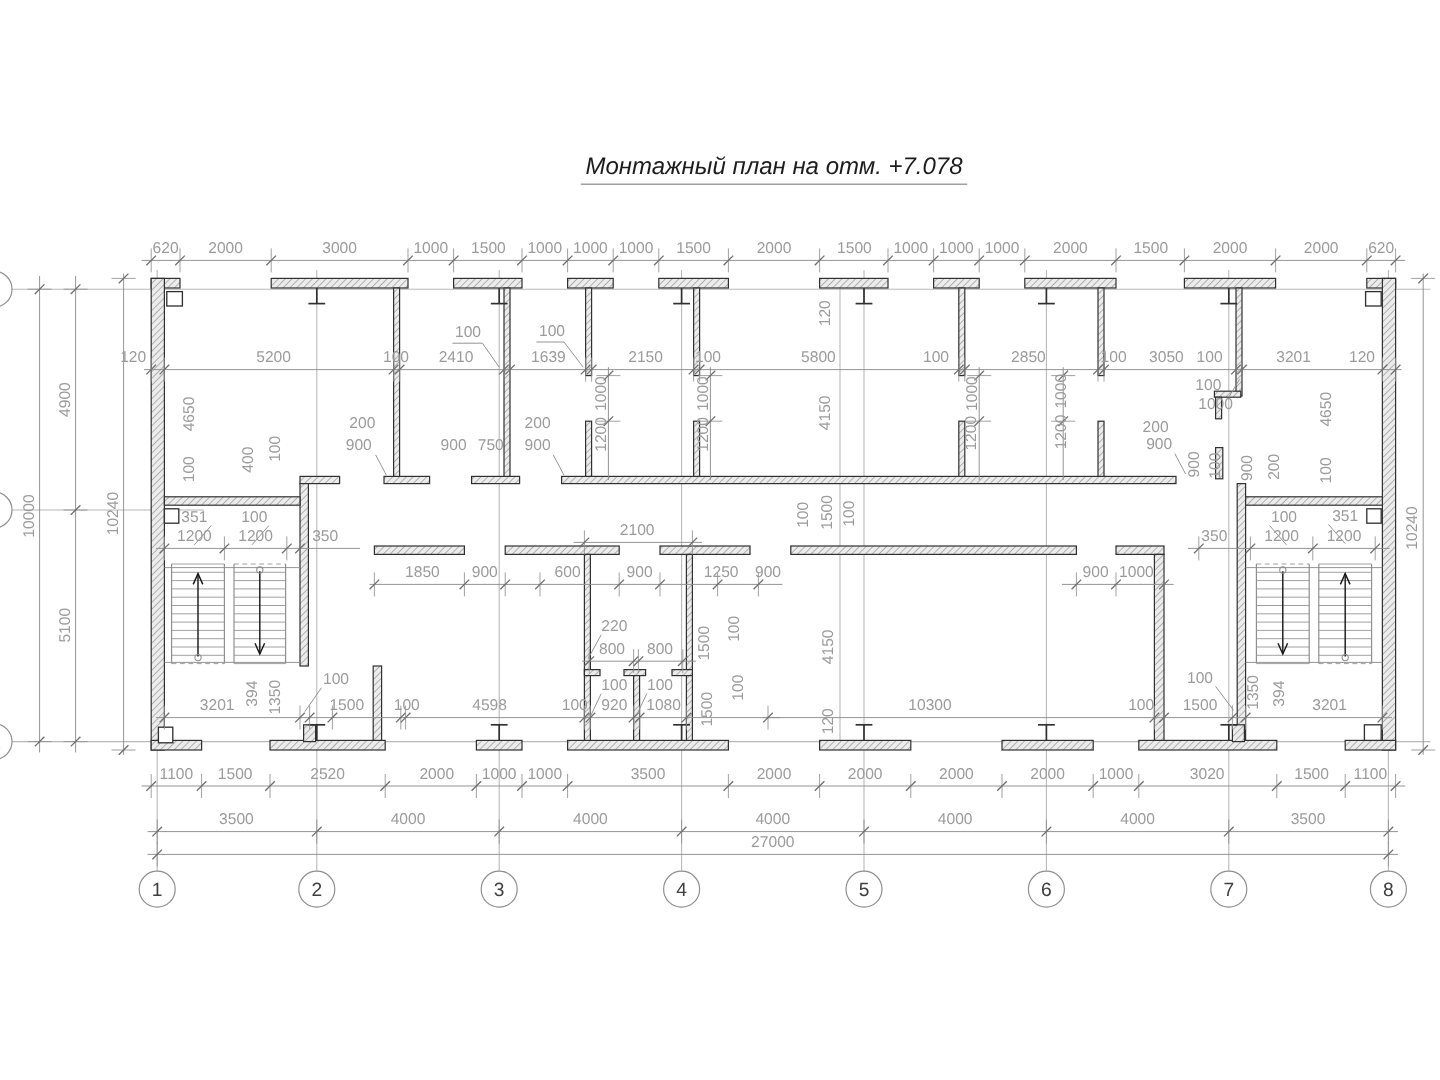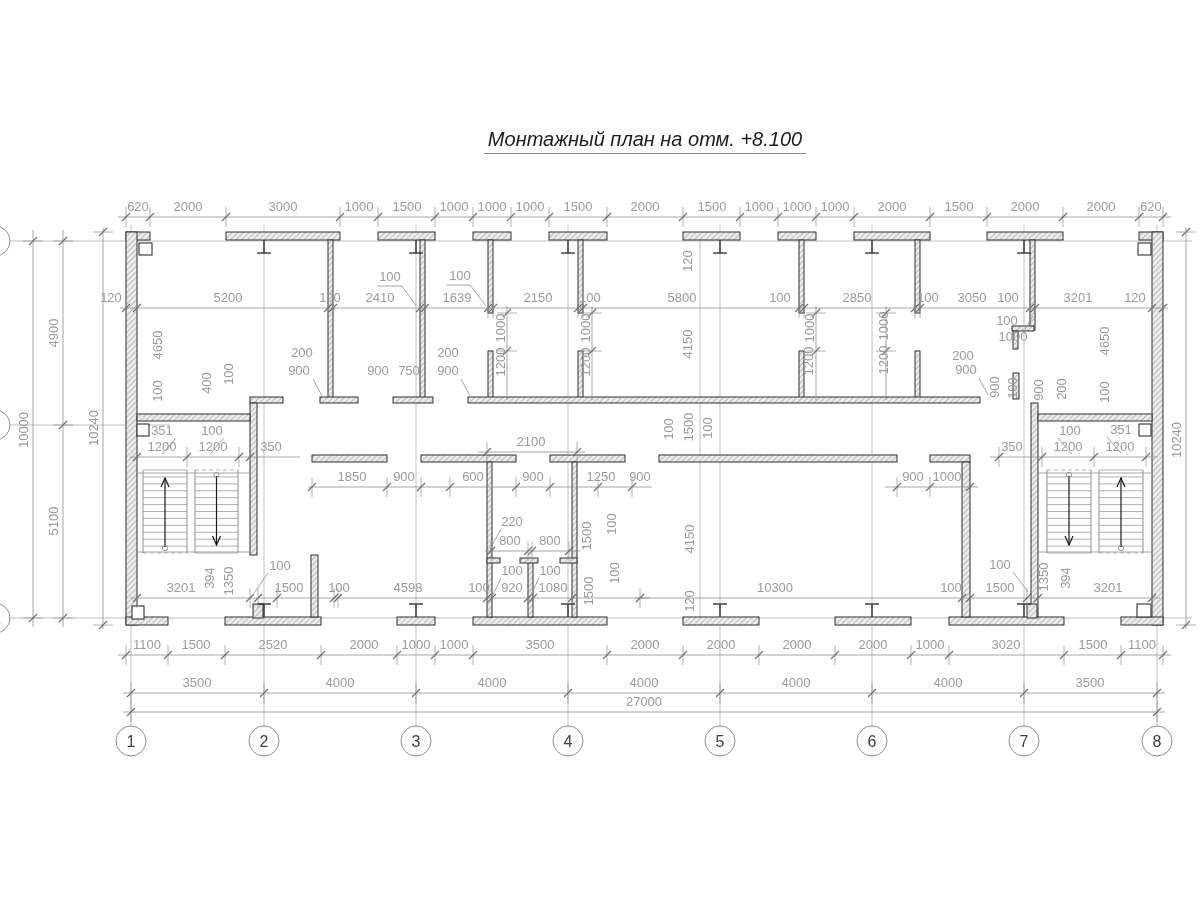--- a/index.html
+++ b/index.html
@@ -7,21 +7,21 @@
          font-family:"Liberation Sans", sans-serif;}
   #title{position:absolute;left:460px;top:128px;width:370px;text-align:center;
          font-style:italic;font-size:20px;color:#1c1c1c;}
   #title span{border-bottom:1.5px solid #8a8a8a;padding:0 4px 3px 4px;}
   svg{position:absolute;left:0;top:0;}
 </style>
 </head>
 <body>
 <div id="stage">
 
-<div id="title"><span>Монтажный план на отм. +8.100</span></div>
+<div id="title"><span>Монтажный план на отм. +7.078</span></div>
 
 <svg id="cad" width="1200" height="900" viewBox="0 0 1200 900">
   <defs>
     <pattern id="hatch" width="4" height="4" patternUnits="userSpaceOnUse" patternTransform="rotate(45)">
       <rect width="4" height="4" fill="#ececec"></rect>
       <line x1="0" y1="0" x2="0" y2="4" stroke="#909090" stroke-width="1.1"></line>
     </pattern>
   </defs>
   <g id="g-axes">
         <line x1="131" y1="225" x2="131" y2="726" stroke="#b8b8b8" stroke-width="0.9"></line>

